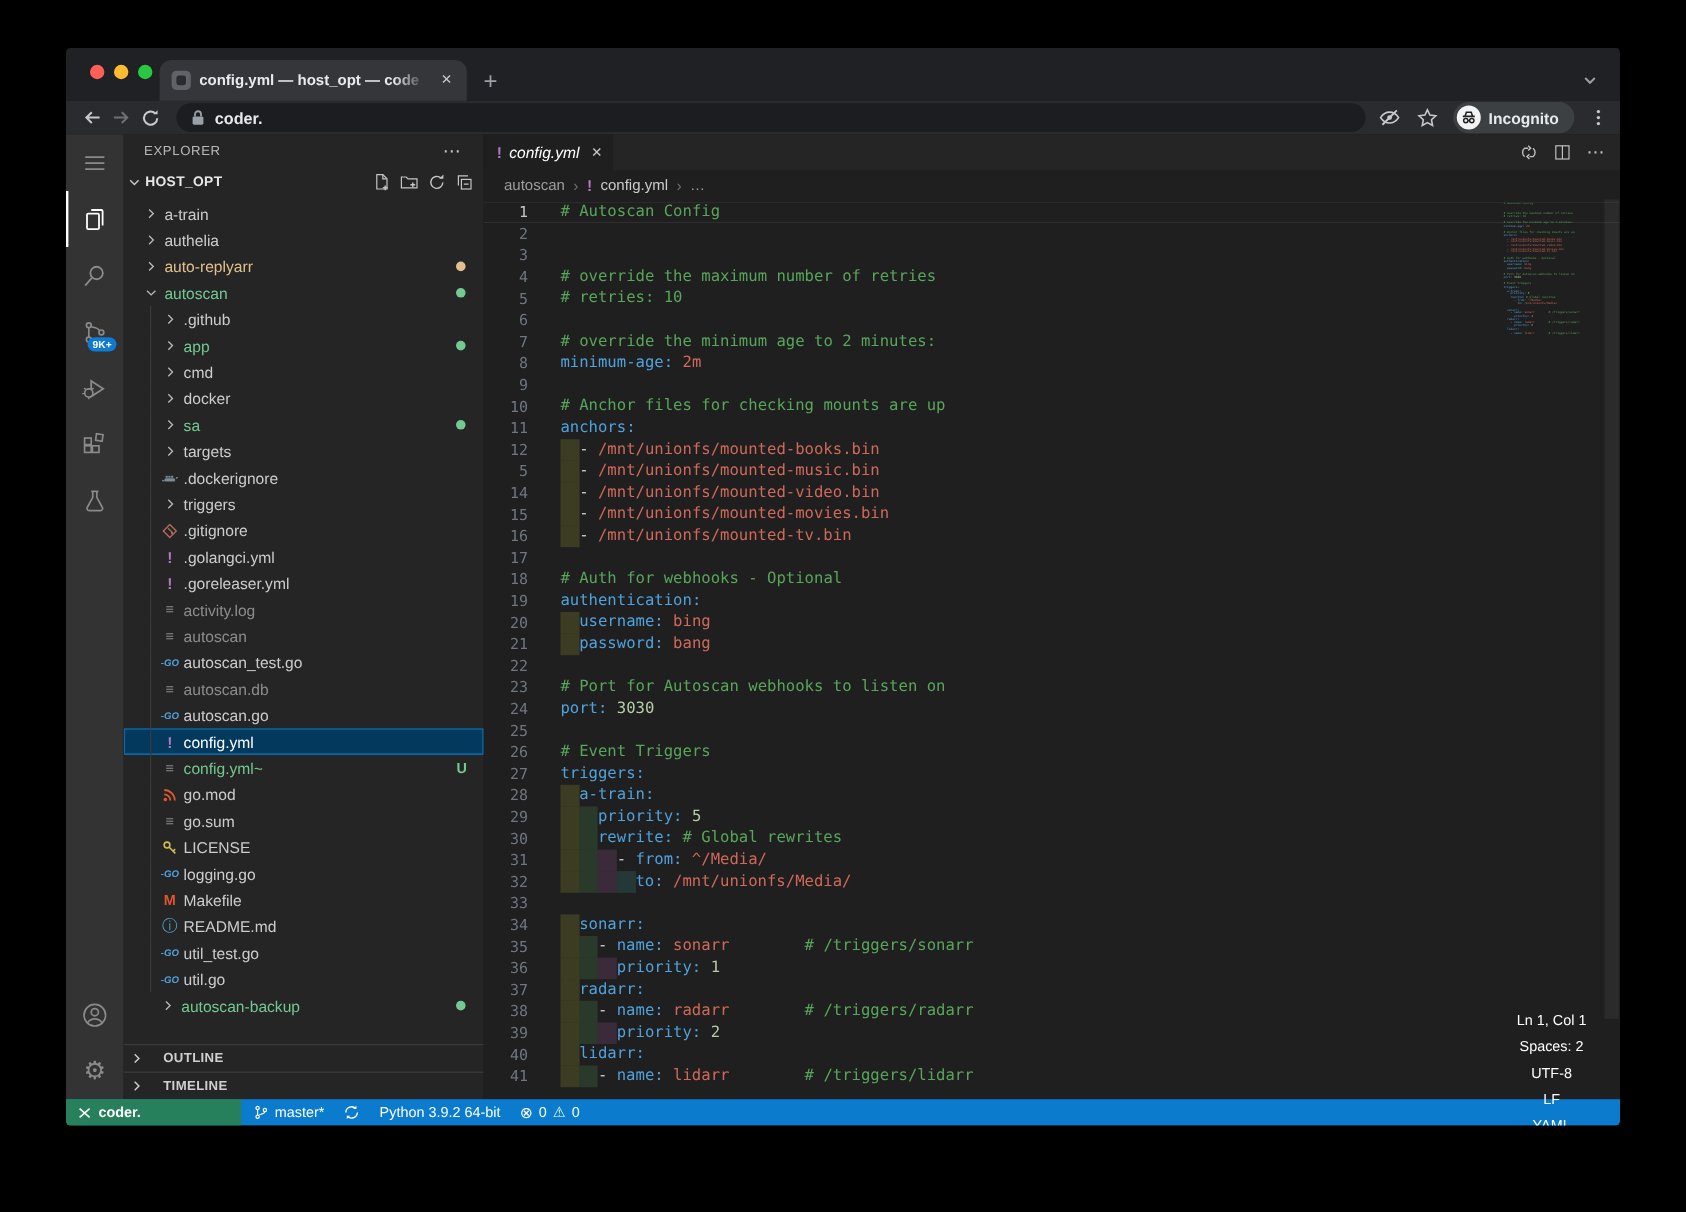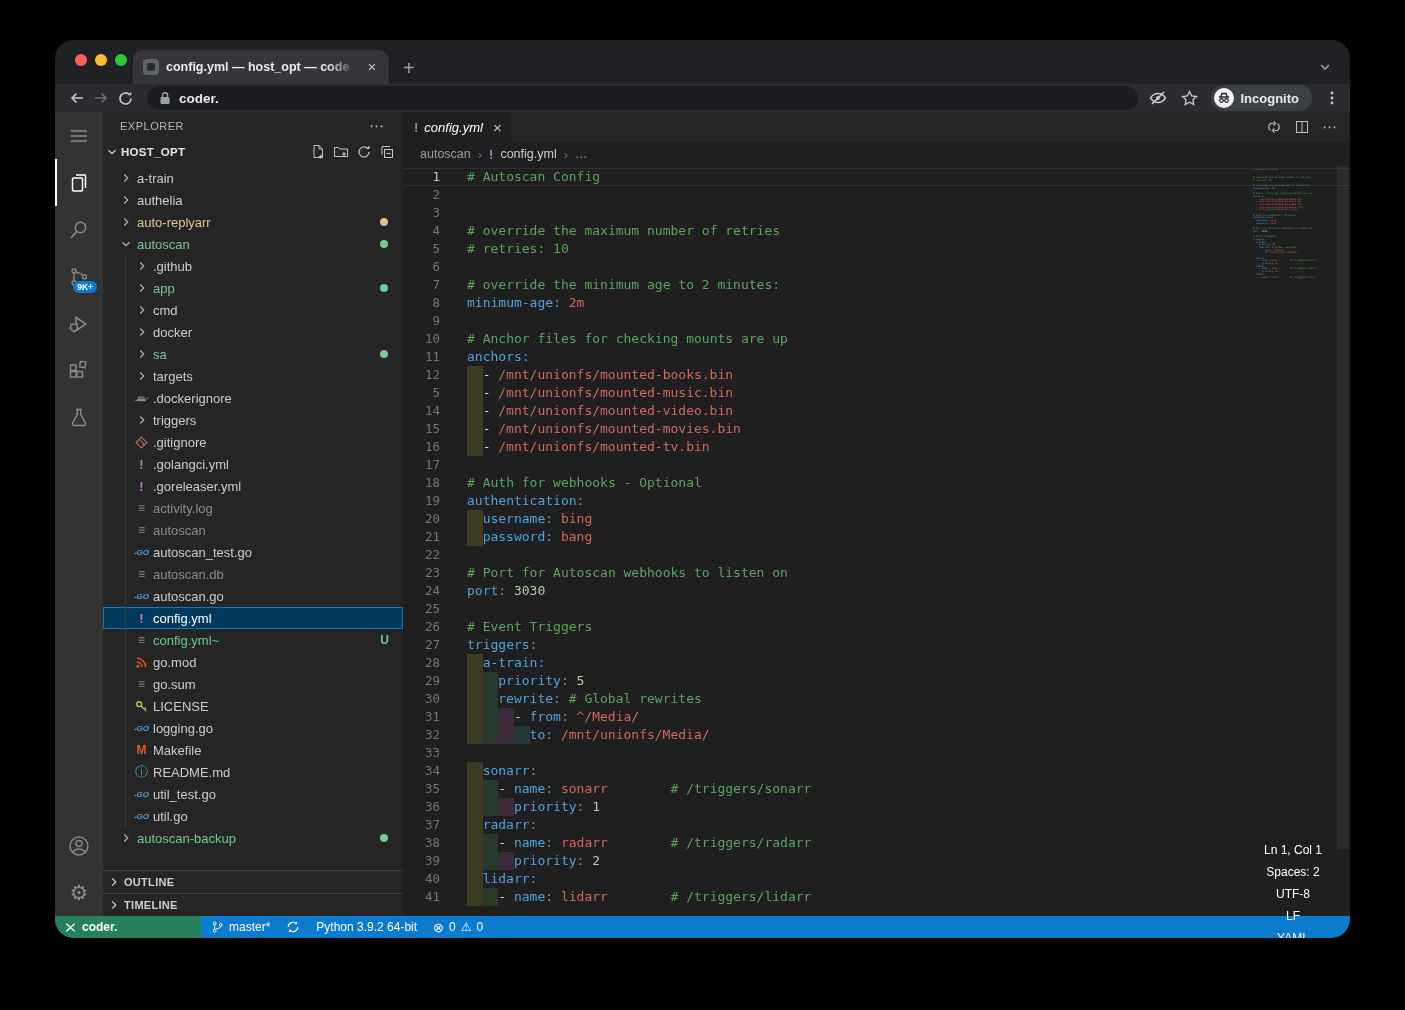--- a/index.html
+++ b/index.html
@@ -1,17 +1,17 @@
 <!DOCTYPE html>
 <html style="--bg-editor: #1f1f1f; --bg-sidebar: #252526; --bg-activity: #333333; --chrome-dark: #202124; --chrome-toolbar: #2a2b2e; --chrome-field: #1c1d20; --chrome-tab: #35363a; --statusBlue: #0b7bce; --remoteGreen: #27805c; --badge: #0f7ad1; --selBg: #04395e; --selBorder: #0a7ac4; --comment: #58a65a; --keyc: #4fa2dc; --stringc: #d0695a; --numc: #b5cea8; --plain: #d4d4d4; --untracked: #73c991; --modified: #e2c08d; --ignored: #8c8c8c; --yml: #b278c2;"><head>
 <meta charset="utf-8">
 <style>
   html,body{margin:0;padding:0;background:#000;width:1405px;height:1010px;overflow:hidden;
     font-family:"Liberation Sans",sans-serif;-webkit-font-smoothing:antialiased;}
-  .window{position:absolute;left:55px;top:40px;width:1295px;height:898px;border-radius:19px;
+  .window{position:absolute;left:55px;top:40px;width:1295px;height:898px;border-radius:4px;
     overflow:hidden;background:var(--bg-editor,#1f1f1f);display:flex;flex-direction:column;}
   
   .tabstrip{height:44px;background:var(--chrome-dark,#202124);display:flex;align-items:flex-end;flex:none;position:relative;}
   .traffic{position:absolute;left:20px;top:14px;display:flex;gap:8px;}
   .tl{width:12px;height:12px;border-radius:50%;display:inline-block;}
   .tl.red{background:#ff5f57}.tl.yellow{background:#febc2e}.tl.green{background:#28c840}
   .btab{margin-left:78px;height:34px;width:238px;background:var(--chrome-tab,#35363a);
     border-radius:10px 10px 0 0;display:flex;align-items:center;padding:0 8px 0 10px;gap:7px;color:#e8eaed;}
   .btab-title{font-size:12.5px;font-weight:700;white-space:nowrap;overflow:hidden;flex:1;
     -webkit-mask-image:linear-gradient(90deg,#000 85%,transparent);mask-image:linear-gradient(90deg,#000 85%,transparent);}
@@ -52,21 +52,21 @@
   .trow .lab{margin-left:3px;white-space:nowrap;}
   .trow.selected{background:var(--selBg,#04395e);box-shadow:inset 0 0 0 1px var(--selBorder,#0a7ac4);}
   .trow.selected .lab{color:#fff;}
   .guide{position:absolute;left:22px;top:0;bottom:0;width:1px;background:#3a3a3a;}
   .dot{width:8px;height:8px;border-radius:50%;margin-left:auto;margin-right:15px;flex:none;}
   .ubadge{margin-left:auto;margin-right:14px;font-size:12px;font-weight:700;}
   .c-untracked{color:var(--untracked,#73c991)!important}
   .c-modified{color:var(--modified,#e2c08d)!important}
   .c-ignored{color:var(--ignored,#8c8c8c)!important}
   .sect{height:22px;display:flex;align-items:center;border-top:1px solid #3c3c3c;flex:none;padding-left:4px;}
-  .sect .rowlab{font-weight:700;font-size:11px;color:#cfcfcf;letter-spacing:.3px;margin-left:3px;}
+  .sect .rowlab{font-weight:700;font-size:11px;color:#cfcfcf;letter-spacing:.3px;margin-left:15px;}
   .ico-lines{color:#8a8a8a;font-size:12px;}
   .ico-yml{color:var(--yml,#b278c2);font-weight:700;font-size:13px;}
   .ico-go{color:var(--keyc,#4fa2dc);font-weight:700;font-style:italic;font-size:8px;letter-spacing:0;}
   .ico-readme{color:#519aba;font-size:13px;}
   .ico-make{color:#e0562e;font-weight:700;font-size:12px;}
   
   .editor{flex:1;display:flex;flex-direction:column;min-width:0;min-height:0;background:var(--bg-editor,#1f1f1f);}
   .tabsbar{height:30px;background:var(--bg-sidebar,#252526);display:flex;align-items:center;flex:none;}
   .etab{height:30px;background:var(--bg-editor,#1f1f1f);display:flex;align-items:center;padding:0 9px 0 11px;gap:6px;color:#ffffff;font-size:13px;}
   .etab .tlabel{font-style:italic;}
@@ -544,21 +544,21 @@
               </span>
               <span class="lab">util_test.go</span>
             </div>
             <div class="trow" style="padding-left: 30px;">
               <span class="guide"></span>
               <span class="cell">
                 <span class="ico-go">-GO</span>
               </span>
               <span class="lab">util.go</span>
             </div>
-            <div class="trow" style="padding-left: 14px;">
+            <div class="trow" style="padding-left: 28px;">
               <span class="cell">
                 <svg width="14" height="14" viewBox="0 0 16 16">
                   <path d="M6 4l4 4-4 4" stroke="#b8b8b8" stroke-width="1.3" fill="none"></path>
                 </svg>
               </span>
               <span class="lab c-untracked">autoscan-backup</span>
               <span class="dot" style="background: var(--untracked);"></span>
             </div>
           </div>
         <div class="sect">

